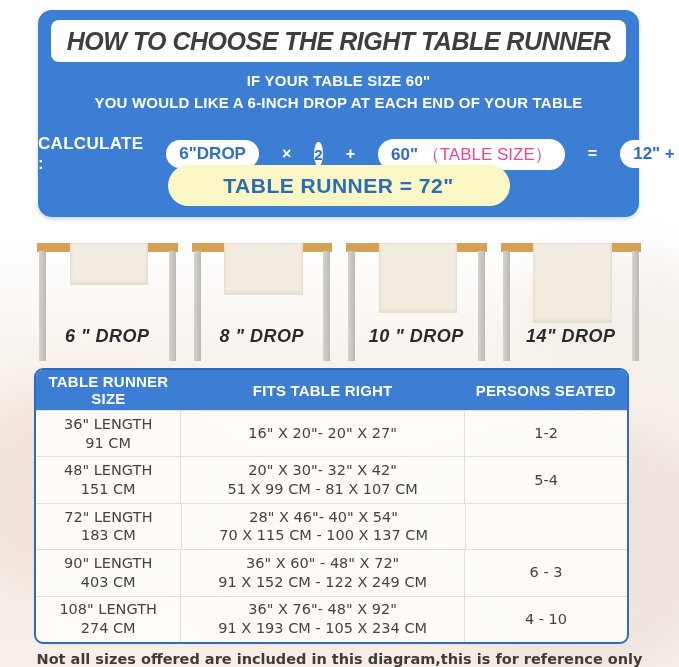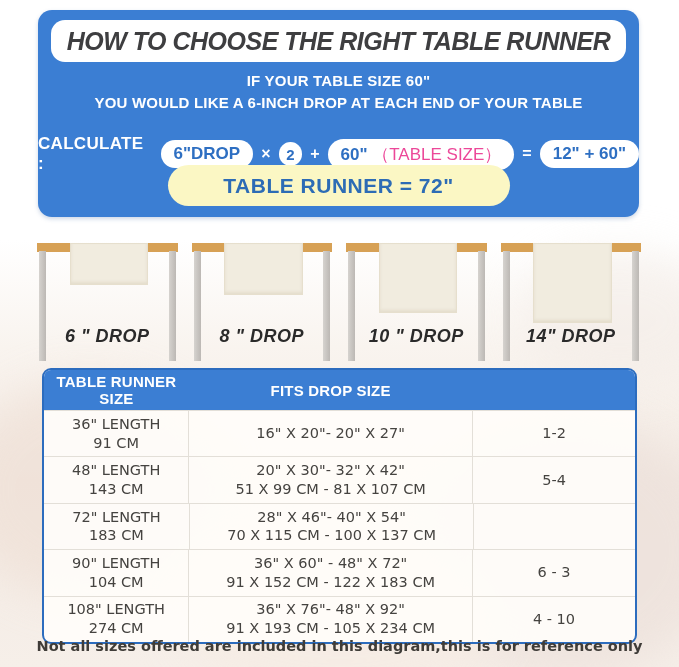--- a/index.html
+++ b/index.html
@@ -10,26 +10,26 @@
   }
   
   .bg-blob{position:absolute;border-radius:50%;filter:blur(22px);}
   .blob1{left:-40px;top:380px;width:260px;height:220px;background:#efe0d6;opacity:.7;}
   .blob2{left:420px;top:420px;width:300px;height:260px;background:#ece0da;opacity:.7;}
   .blob3{left:180px;top:540px;width:320px;height:160px;background:#f6ece4;opacity:.8;}
   .blob4{left:520px;top:250px;width:200px;height:140px;background:#f3ece7;opacity:.6;}
 
   
   .panel{position:absolute;left:38px;top:10px;width:601px;height:207px;background:#3b7ed3;border-radius:14px;box-shadow:0 2px 4px rgba(60,100,160,.25);}
-  .title-box{position:absolute;left:13px;top:10px;width:575px;height:42px;background:#ffffff;border-radius:14px;display:flex;align-items:center;justify-content:center;}
+  .title-box{position:absolute;left:13px;top:10px;width:575px;height:42px;background:#ffffff;border-radius:8px;display:flex;align-items:center;justify-content:center;}
   .title-box span{font-style:italic;font-weight:bold;font-size:25px;letter-spacing:-.5px;color:#3e3e40;white-space:nowrap;}
   .intro{position:absolute;left:0;width:100%;text-align:center;color:#ffffff;font-weight:bold;font-size:15px;letter-spacing:.2px;}
   .intro1{top:62px;}
   .intro2{top:84px;}
-  .calc-row{position:absolute;left:0;top:124px;width:100%;display:flex;align-items:center;justify-content:flex-end;gap:8px;}
+  .calc-row{position:absolute;left:0;top:124px;width:100%;display:flex;align-items:center;justify-content:flex-start;gap:23px;}
   .calc-label{color:#fff;font-weight:bold;font-size:17px;letter-spacing:.3px;}
   .pill{background:#ffffff;color:#2e6fc2;font-weight:bold;font-size:17px;border-radius:17px;padding:4px 13px;white-space:nowrap;}
   .pill .paren{font-weight:normal;color:#ec4899;}
   .op{color:#ffffff;font-weight:bold;font-size:16px;}
   .circle{width:24px;height:24px;background:#ffffff;border-radius:50%;display:flex;align-items:center;justify-content:center;color:#2e6fc2;font-weight:bold;font-size:15px;}
   .result-pill{position:absolute;left:50%;top:155px;transform:translateX(-50%);width:342px;height:41px;background:#fbf7c4;border-radius:22px;display:flex;align-items:center;justify-content:center;}
   .result-pill span{color:#2d6cb5;font-weight:bold;font-size:21px;letter-spacing:.5px;}
 
   
   .drops{position:absolute;left:30px;top:240px;width:618px;height:123px;display:flex;z-index:1;}
@@ -39,32 +39,32 @@
   .leg-l{left:4px;}
   .leg-r{right:4px;}
   .runner{position:absolute;left:24%;width:53%;top:3px;background:#f1ecdf;border:1px solid #e6dfcd;box-shadow:inset 0 -2px 3px rgba(190,180,150,.25);}
   .r0{height:40px;}
   .r1{height:50px;}
   .r2{height:68px;}
   .r3{height:78px;}
   .drop-label{position:absolute;left:0;right:0;bottom:16px;text-align:center;font-style:italic;font-weight:bold;font-size:18px;color:#2a2a2a;letter-spacing:.5px;}
 
   
-  .size-table{position:absolute;left:42px;top:368px;width:595px;border:2px solid #2c6cbe;border-radius:9px;overflow:hidden;background:rgba(255,253,250,.93);z-index:1;box-sizing:border-box;}
+  .size-table{position:absolute;left:34px;top:368px;width:595px;border:2px solid #2c6cbe;border-radius:9px;overflow:hidden;background:rgba(255,253,250,.93);z-index:1;box-sizing:border-box;}
   .thead{display:flex;background:#3b7ed3;height:40px;align-items:center;}
   .th{color:#ffffff;font-weight:bold;font-size:15px;text-align:center;letter-spacing:.2px;}
   .c1{width:24.5%;}
   .c2{width:48%;}
   .c3{width:27.5%;}
   .trow{display:flex;height:45.4px;border-top:1px solid #e3dfd8;}
   .tc{display:flex;flex-direction:column;align-items:center;justify-content:center;text-align:center;font-family:"DejaVu Sans",sans-serif;font-size:14.5px;color:#454340;line-height:1.3;}
   .trow .c2{border-left:1px solid #e3dfd8;border-right:1px solid #e3dfd8;}
 
   
-  .footer-note{position:absolute;left:0;top:638px;width:100%;height:29px;display:flex;align-items:flex-start;justify-content:center;z-index:1;}
+  .footer-note{position:absolute;left:0;top:638px;width:100%;height:29px;display:flex;align-items:flex-end;justify-content:center;z-index:1;}
   .footer-note span{font-family:"DejaVu Sans",sans-serif;font-weight:bold;font-size:14.5px;color:#3f3c38;}
 </style>
 </head>
 <body>
 
 <div>
   <div class="bg-blob blob1"></div>
   <div class="bg-blob blob2"></div>
   <div class="bg-blob blob3"></div>
   <div class="bg-blob blob4"></div>
@@ -120,38 +120,39 @@
     <div class="leg leg-l"></div>
     <div class="leg leg-r"></div>
     <div class="runner r3"></div>
     <div class="drop-label">14" DROP</div>
   </div>
 </div>
 
 <div class="size-table">
   <div class="thead">
     <div class="th c1">TABLE RUNNER SIZE</div>
-    <div class="th c2">FITS DROP SIZE</div>
+    <div class="th c2">FITS TABLE RIGHT</div>
+    <div class="th c3">PERSONS SEATED</div>
   </div>
 
   <div class="trow">
     <div class="tc c1">
       <div>36" LENGTH</div>
       <div>91 CM</div>
     </div>
     <div class="tc c2">
       <div>16" X 20"- 20" X 27"</div>
     </div>
     <div class="tc c3">1-2</div>
   </div>
 
   <div class="trow">
     <div class="tc c1">
       <div>48" LENGTH</div>
-      <div>143 CM</div>
+      <div>151 CM</div>
     </div>
     <div class="tc c2">
       <div>20" X 30"- 32" X 42"</div>
       <div>51 X 99 CM - 81 X 107 CM</div>
     </div>
     <div class="tc c3">5-4</div>
   </div>
 
   <div class="trow">
     <div class="tc c1">
@@ -160,25 +161,25 @@
     </div>
     <div class="tc c2">
       <div>28" X 46"- 40" X 54"</div>
       <div>70 X 115 CM - 100 X 137 CM</div>
     </div>
   </div>
 
   <div class="trow">
     <div class="tc c1">
       <div>90" LENGTH</div>
-      <div>104 CM</div>
+      <div>403 CM</div>
     </div>
     <div class="tc c2">
       <div>36" X 60" - 48" X 72"</div>
-      <div>91 X 152 CM - 122 X 183 CM</div>
+      <div>91 X 152 CM - 122 X 249 CM</div>
     </div>
     <div class="tc c3">6 - 3</div>
   </div>
 
   <div class="trow">
     <div class="tc c1">
       <div>108" LENGTH</div>
       <div>274 CM</div>
     </div>
     <div class="tc c2">

